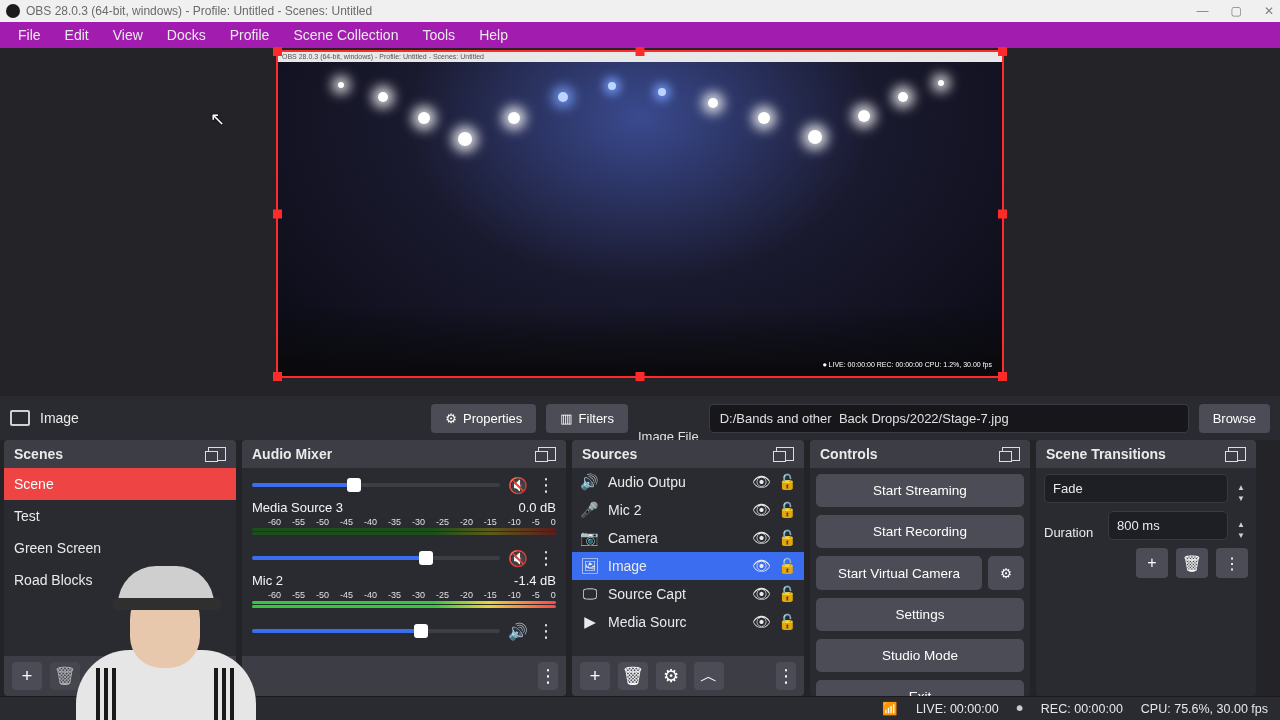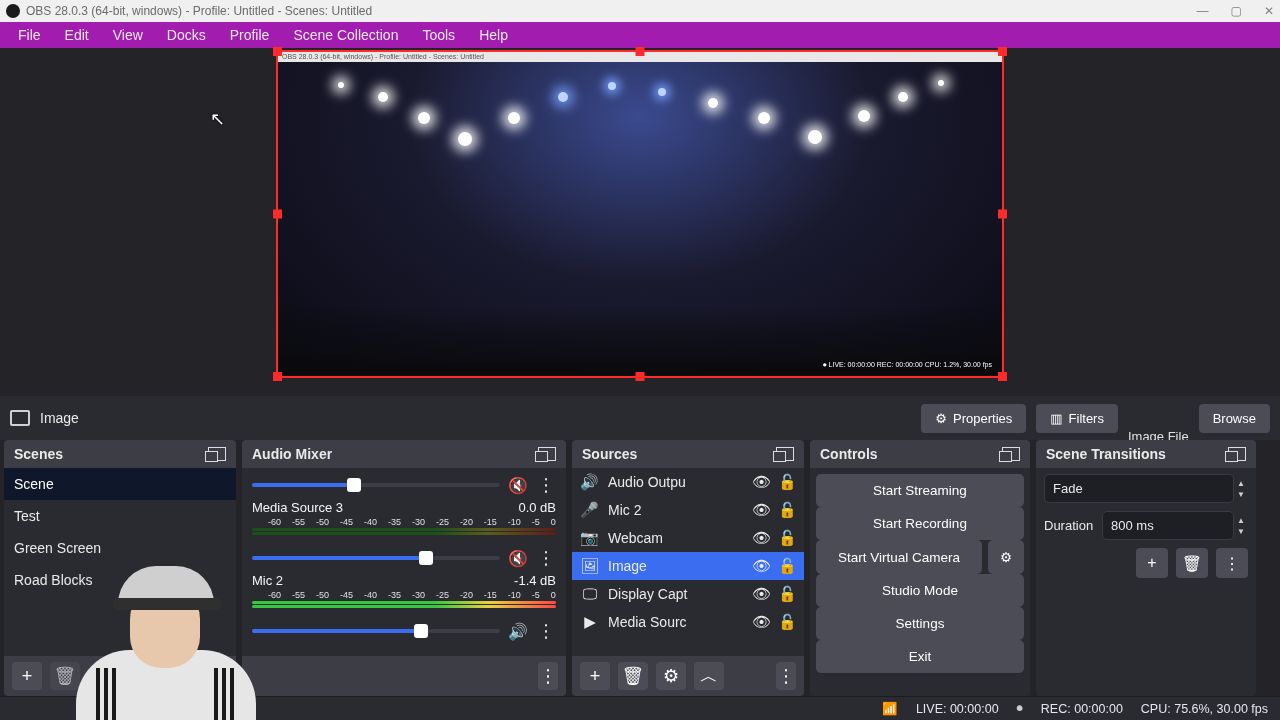--- a/index.html
+++ b/index.html
@@ -45,21 +45,21 @@
 .panel-header { background: #3c3d45; height: 28px; display: flex; align-items: center; padding: 0 10px; font-weight: 600; font-size: 14px; }
 .panel-header .pop-icon { margin-left: auto; width: 18px; height: 14px; border: 1.5px solid #dcdce4; position: relative; }
 .panel-header .pop-icon::after { content: ""; position: absolute; width: 11px; height: 9px; border: 1.5px solid #dcdce4; background: #3c3d45; left: -4px; top: 3px; }
 .panel-body { flex: 1; overflow: hidden; position: relative; }
 .panel-footer { height: 40px; background: #3c3d45; display: flex; align-items: center; padding: 0 8px; gap: 8px; }
 .ft-btn { width: 30px; height: 28px; background: #4b4c55; border-radius: 4px; display: flex; align-items: center; justify-content: center; cursor: pointer; color: #fff; font-size: 18px; }
 
 
 .scenes { width: 232px; }
 .scene-item { padding: 8px 10px; font-size: 14px; cursor: pointer; }
-.scene-item.selected { background: #0f172a; color: #fff; }
+.scene-item.selected { background: #ef4444; color: #fff; }
 
 
 .mixer { width: 324px; }
 .mixer-channel { padding: 6px 10px; }
 .mixer-row1 { display: flex; align-items: center; gap: 4px; }
 .slider-track { flex: 1; height: 4px; background: #3c3d45; border-radius: 2px; position: relative; }
 .slider-fill { height: 4px; background: #3a6df0; border-radius: 2px; }
 .slider-thumb { position: absolute; top: -5px; width: 14px; height: 14px; background: #fff; border-radius: 3px; }
 .mute-ic { color: #ff4747; font-size: 16px; padding: 0 4px; cursor: pointer; }
 .spk-ic { color: #fff; font-size: 16px; padding: 0 4px; cursor: pointer; }
@@ -76,30 +76,30 @@
 .source-item { display: flex; align-items: center; padding: 5px 8px; gap: 8px; font-size: 14px; cursor: pointer; }
 .source-item.selected { background: #3a6df0; }
 .source-item .src-icon { width: 20px; display: flex; justify-content: center; font-size: 15px; }
 .source-item .src-name { flex: 1; overflow: hidden; white-space: nowrap; }
 .source-item .eye, .source-item .lock { width: 18px; text-align: center; cursor: pointer; font-size: 15px; }
 .source-item .lock { color: #8c8d95; }
 .source-item.selected .lock { color: #d9e4ff; }
 
 
 .controls { width: 220px; }
-.controls .ctrl-body { padding: 6px; display: flex; flex-direction: column; gap: 0; }
+.controls .ctrl-body { padding: 6px; display: flex; flex-direction: column; gap: 8px; }
 .ctrl-btn { background: #4b4c55; border: none; color: #fff; padding: 9px 8px; border-radius: 5px; font-size: 13.5px; cursor: pointer; text-align: center; }
 .ctrl-row { display: flex; gap: 6px; }
 .ctrl-row .ctrl-btn:first-child { flex: 1; overflow: hidden; white-space: nowrap; }
 .ctrl-gear { width: 36px; }
 
 
 .transitions { width: 220px; }
 .trans-body { padding: 6px 8px; display: flex; flex-direction: column; gap: 8px; }
-.sel-row { display: flex; align-items: center; }
+.sel-row { display: flex; align-items: flex-end; gap: 6px; }
 .select-box { flex: 1; background: #1e1f24; border: 1px solid #3a3b42; border-radius: 5px; padding: 6px 8px; display: flex; align-items: center; justify-content: space-between; font-size: 13px; }
 .stepper { width: 14px; display: flex; flex-direction: column; font-size: 8px; color: #cfcfd5; gap: 2px; text-align: center; cursor: pointer; }
 .trans-btns { display: flex; gap: 8px; justify-content: flex-end; }
 .trans-btns .ft-btn { width: 32px; height: 30px; background: #4b4c55; font-size: 16px; }
 
 
 .statusbar { position: absolute; left: 0; right: 0; bottom: 0; height: 24px; background: #2a2b31; display: flex; align-items: center; justify-content: flex-end; padding: 0 12px; gap: 18px; font-size: 12.5px; color: #e6e6ef; border-top: 1px solid #1b1b1f; }
 
 
 .webcam { position: absolute; left: 40px; bottom: 0; width: 250px; height: 170px; overflow: hidden; }
@@ -178,20 +178,21 @@
   <span class="prop-label">Image</span>
   <button class="prop-btn">
     <span>⚙</span>
     <span>Properties</span>
   </button>
   <button class="prop-btn">
     <span>▥</span>
     <span>Filters</span>
   </button>
   <span class="prop-field-label">Image File</span>
+  <input class="prop-field" value="D:/Bands and other  Back Drops/2022/Stage-7.jpg" style="">
   <button class="prop-btn">Browse</button>
 </div>
 
 <div class="panels">
 
   <div class="panel scenes">
     <div class="panel-header">
       <span>Scenes</span>
       <div class="pop-icon"></div>
     </div>
@@ -312,33 +313,33 @@
           <span class="lock">🔓</span>
         </div>
         <div class="source-item">
           <span class="src-icon">🎤</span>
           <span class="src-name">Mic 2</span>
           <span class="eye">👁</span>
           <span class="lock">🔓</span>
         </div>
         <div class="source-item">
           <span class="src-icon">📷</span>
-          <span class="src-name">Webcam</span>
+          <span class="src-name">Camera</span>
           <span class="eye">👁</span>
           <span class="lock">🔓</span>
         </div>
         <div class="source-item selected">
           <span class="src-icon">🖼</span>
           <span class="src-name">Image</span>
           <span class="eye">👁</span>
           <span class="lock">🔓</span>
         </div>
         <div class="source-item">
           <span class="src-icon">🖵</span>
-          <span class="src-name">Display Capt</span>
+          <span class="src-name">Source Capt</span>
           <span class="eye">👁</span>
           <span class="lock">🔓</span>
         </div>
         <div class="source-item">
           <span class="src-icon">▶</span>
           <span class="src-name">Media Sourc</span>
           <span class="eye">👁</span>
           <span class="lock">🔓</span>
         </div>
       </div>
@@ -356,22 +357,22 @@
       <span>Controls</span>
       <div class="pop-icon"></div>
     </div>
     <div class="panel-body ctrl-body">
       <button class="ctrl-btn">Start Streaming</button>
       <button class="ctrl-btn">Start Recording</button>
       <div class="ctrl-row">
         <button class="ctrl-btn">Start Virtual Camera</button>
         <button class="ctrl-btn ctrl-gear">⚙</button>
       </div>
+      <button class="ctrl-btn">Settings</button>
       <button class="ctrl-btn">Studio Mode</button>
-      <button class="ctrl-btn">Settings</button>
       <button class="ctrl-btn">Exit</button>
     </div>
   </div>
 
   <div class="panel transitions">
     <div class="panel-header">
       <span>Scene Transitions</span>
       <div class="pop-icon"></div>
     </div>
     <div class="panel-body trans-body">

